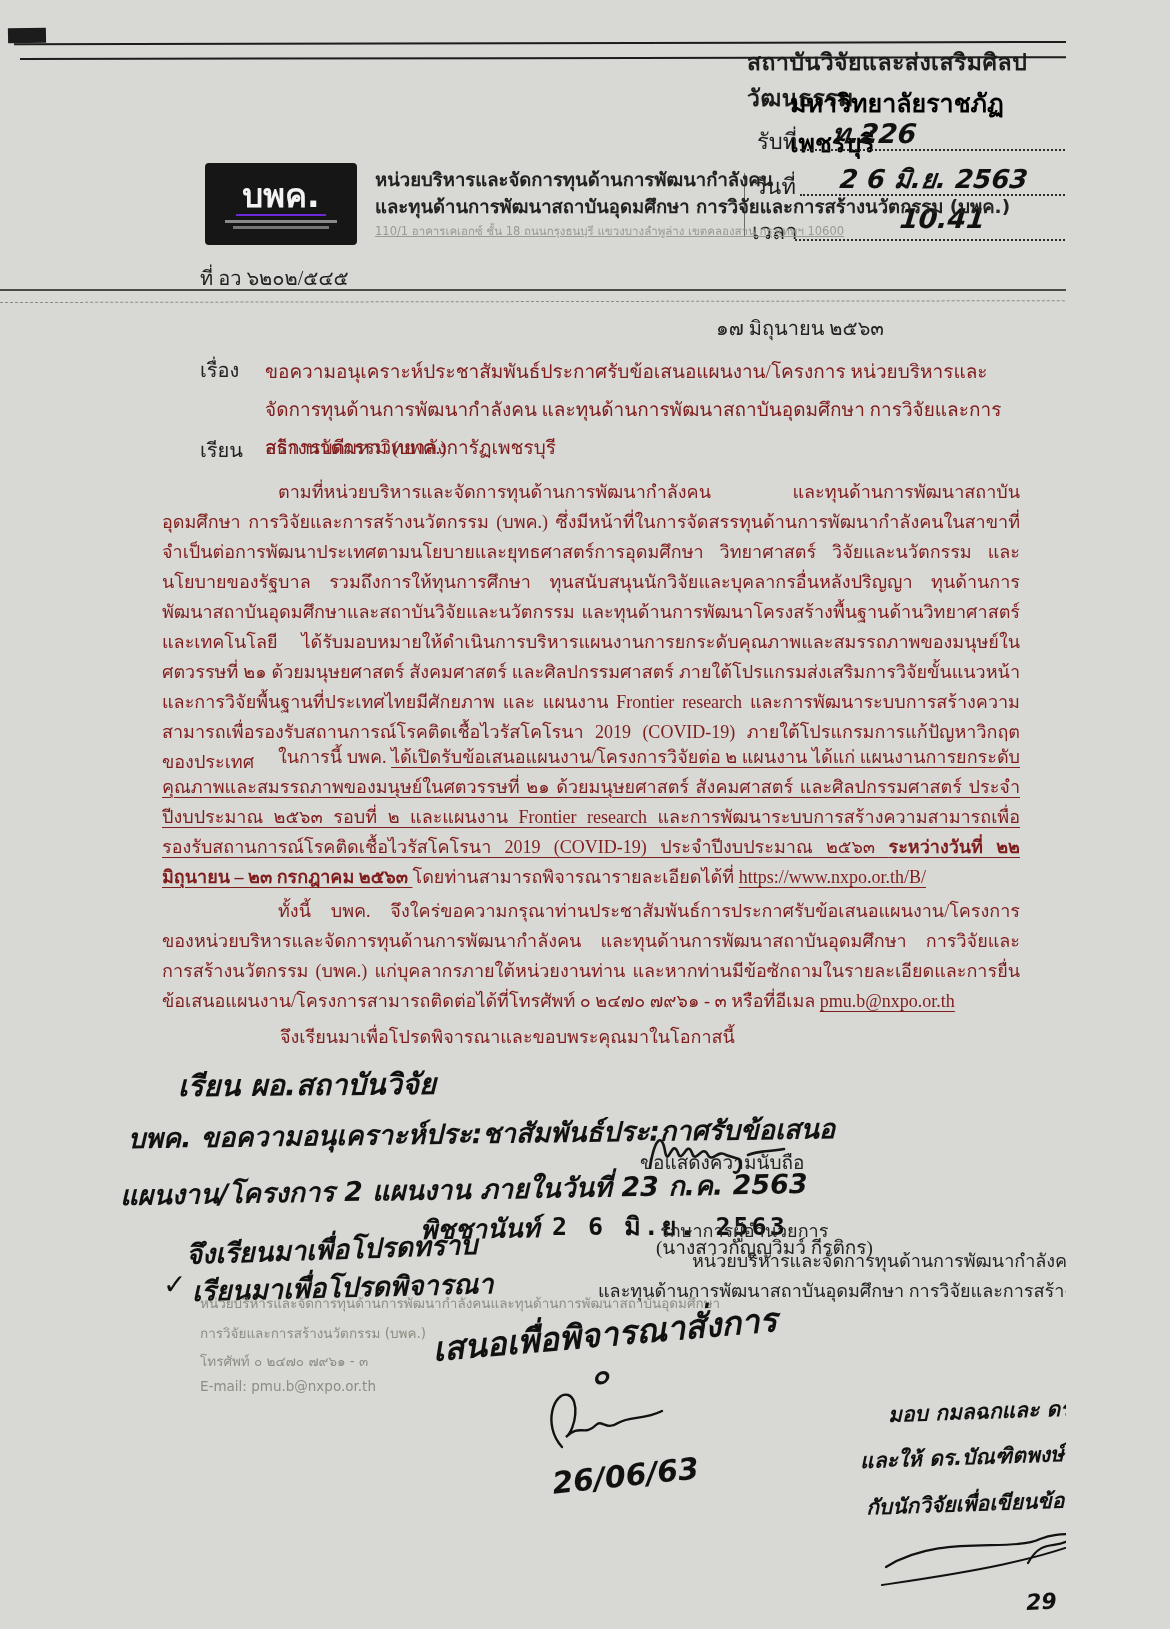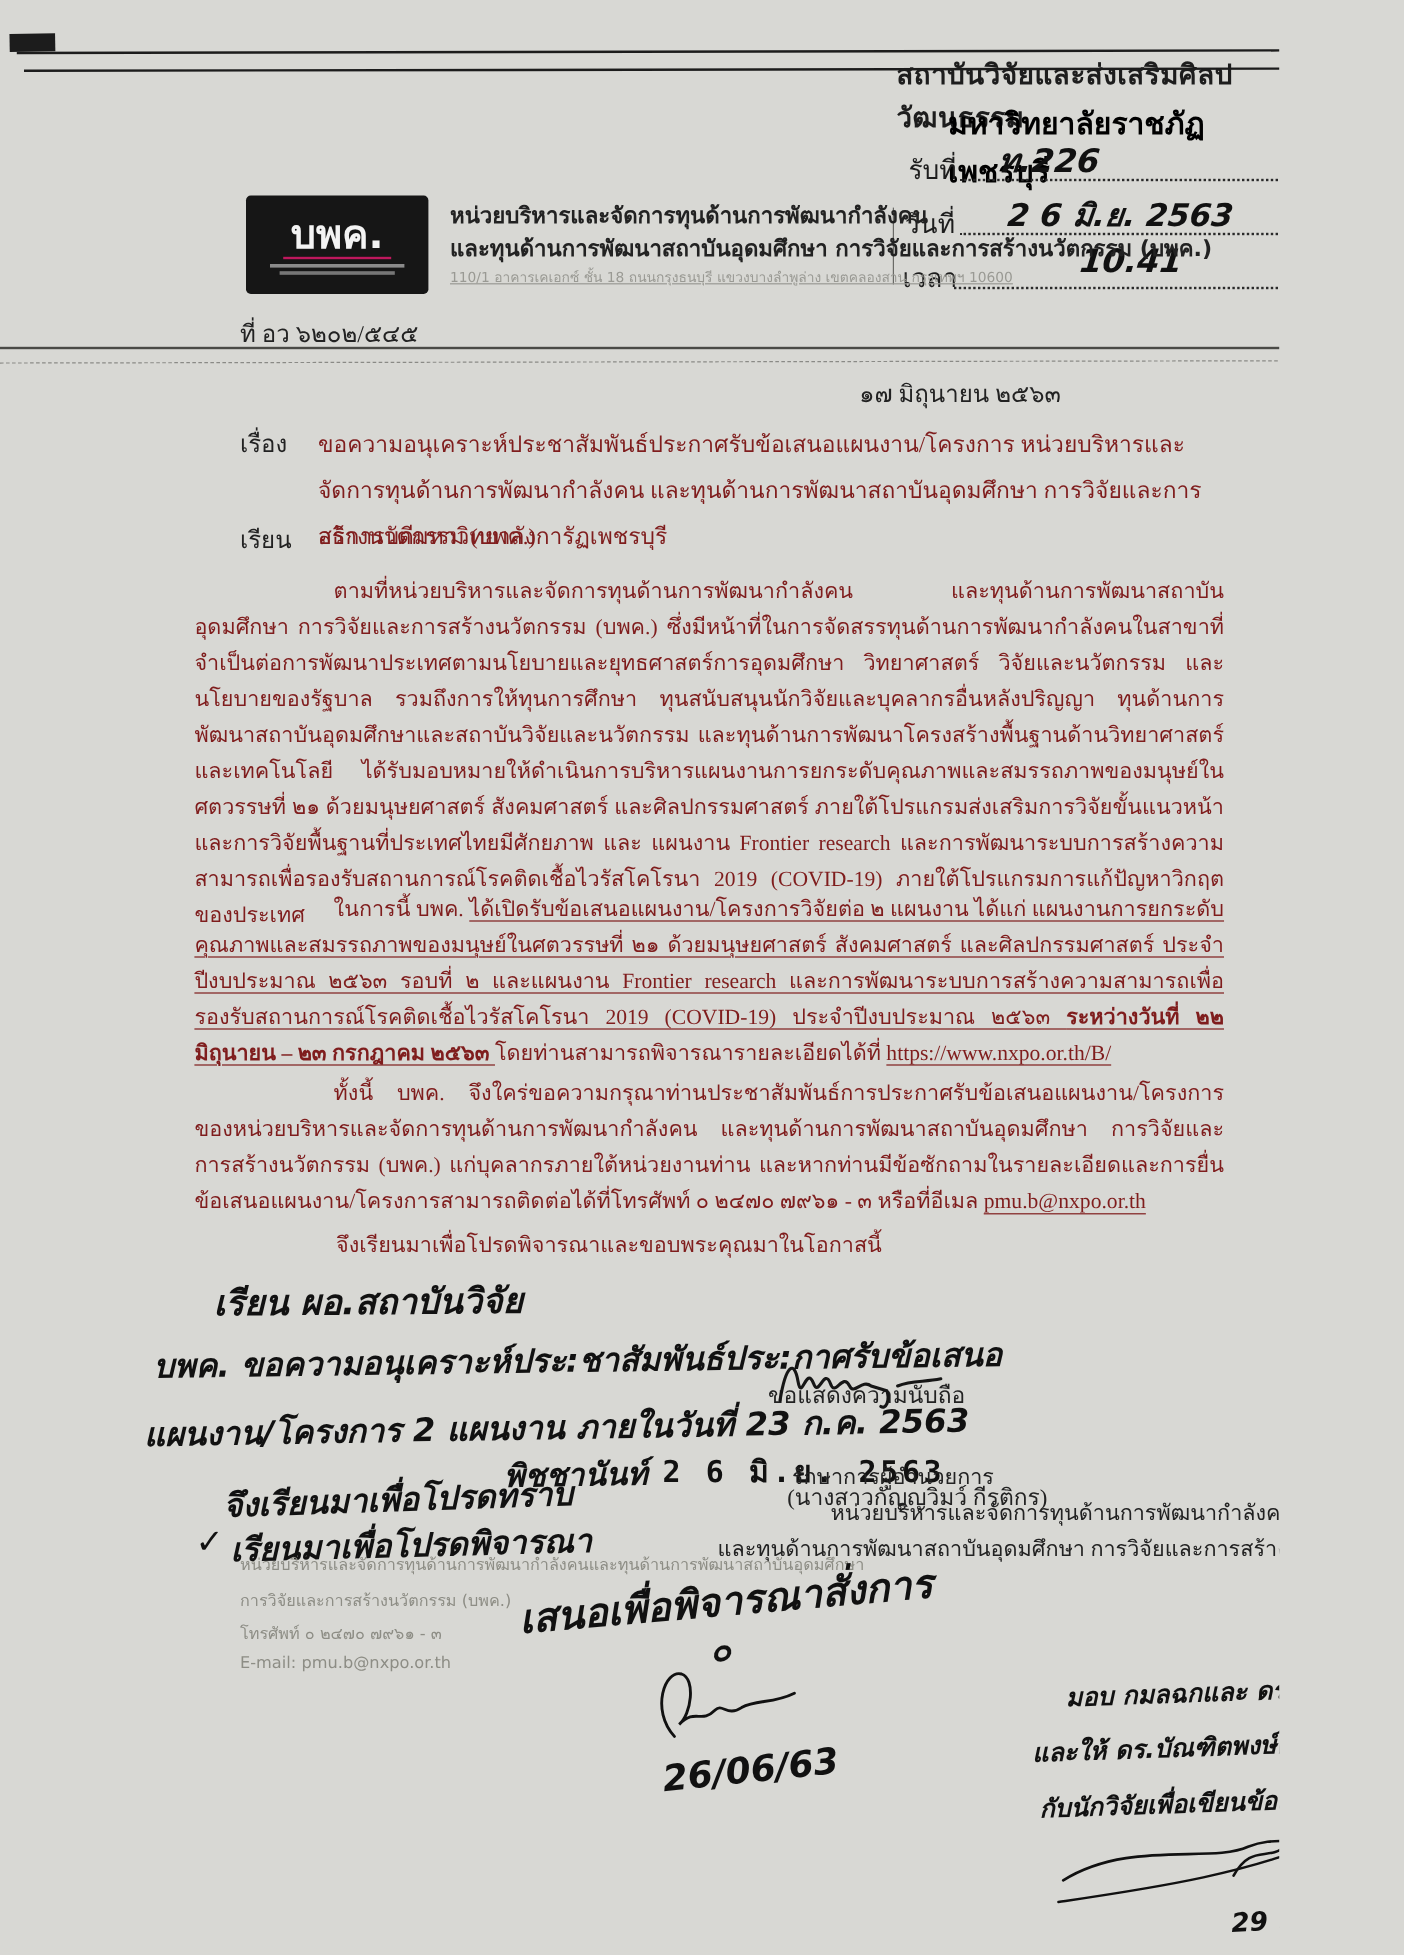--- a/index.html
+++ b/index.html
@@ -24,21 +24,21 @@
   
   .hw{font-family:"DejaVu Sans",sans-serif;font-style:italic;color:#111;white-space:nowrap;}
   .hw-marker{font-weight:700;transform:skewX(-6deg);}
   .hw-pen{font-weight:400;}
   .stampdate{font-family:"DejaVu Sans Mono",monospace;font-weight:700;letter-spacing:3px;color:#111;white-space:nowrap;}
   
   .logo{
     position:absolute;left:205px;top:163px;width:152px;height:82px;background:#161616;border-radius:4px;
     display:flex;flex-direction:column;align-items:center;justify-content:center;
   }
-  .logo-txt{color:#f3f3f3;font-family:"DejaVu Sans",sans-serif;font-weight:700;font-size:33px;line-height:33px;border-bottom:2px solid #be185d;padding:0 6px 2px 6px;}
+  .logo-txt{color:#f3f3f3;font-family:"DejaVu Sans",sans-serif;font-weight:700;font-size:33px;line-height:33px;border-bottom:2px solid #6d28d9;padding:0 6px 2px 6px;}
   .logo-sub{width:112px;height:3px;background:rgba(235,235,235,.55);margin-top:4px;}
   .logo-sub.s2{width:96px;height:3px;background:rgba(235,235,235,.45);margin-top:3px;}
   .lh-bold{font-family:"DejaVu Sans",sans-serif;font-weight:700;font-size:18.5px;color:#222;white-space:nowrap;}
   .lh-addr{font-family:"DejaVu Sans",sans-serif;font-size:11.5px;color:#9a9a94;white-space:nowrap;text-decoration:underline;}
   
   .doc-no{font-size:20px;}
   .date-line{font-size:20px;}
   .fieldlabel{font-size:20px;}
   .para{font-size:18px;line-height:30px;text-align:justify;color:#7f1d1d;}
   .indent{text-indent:116px;}

